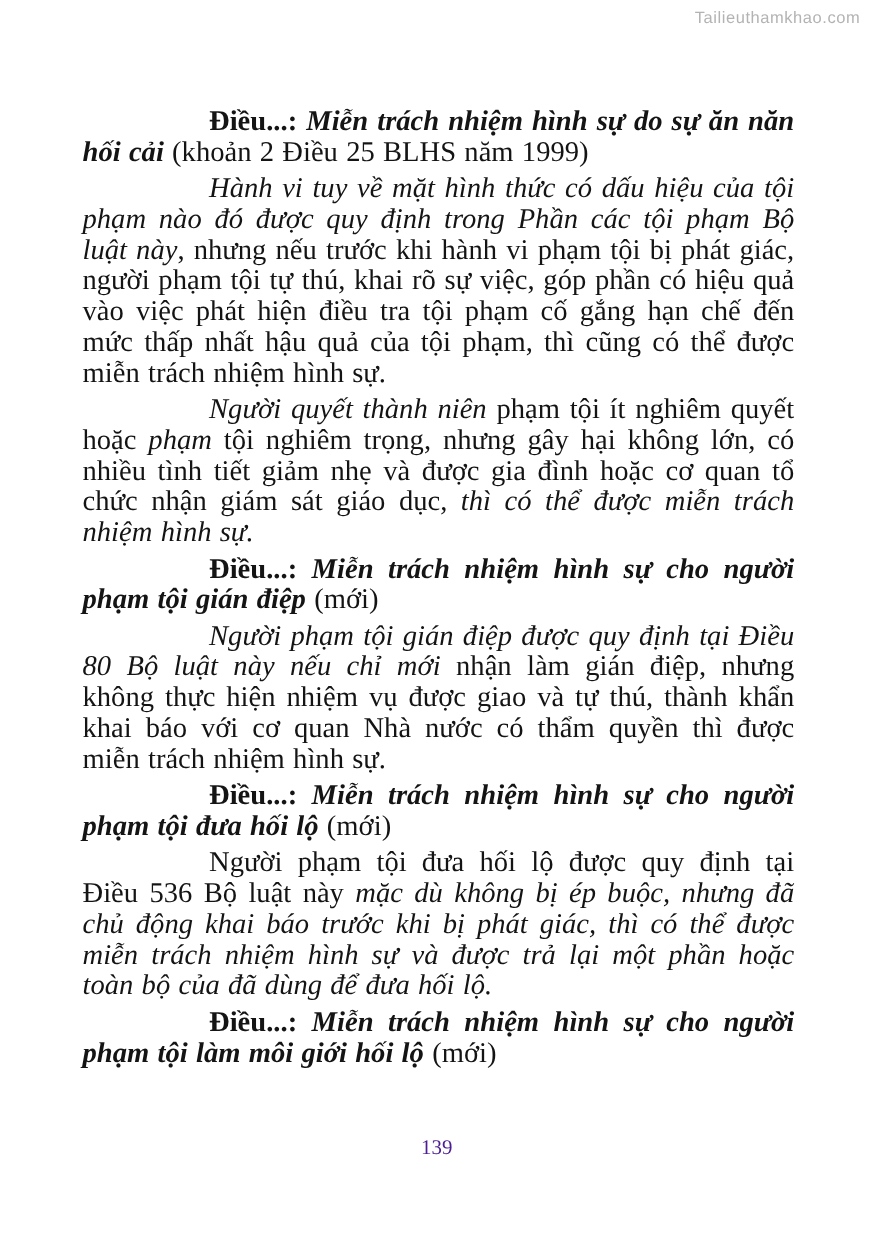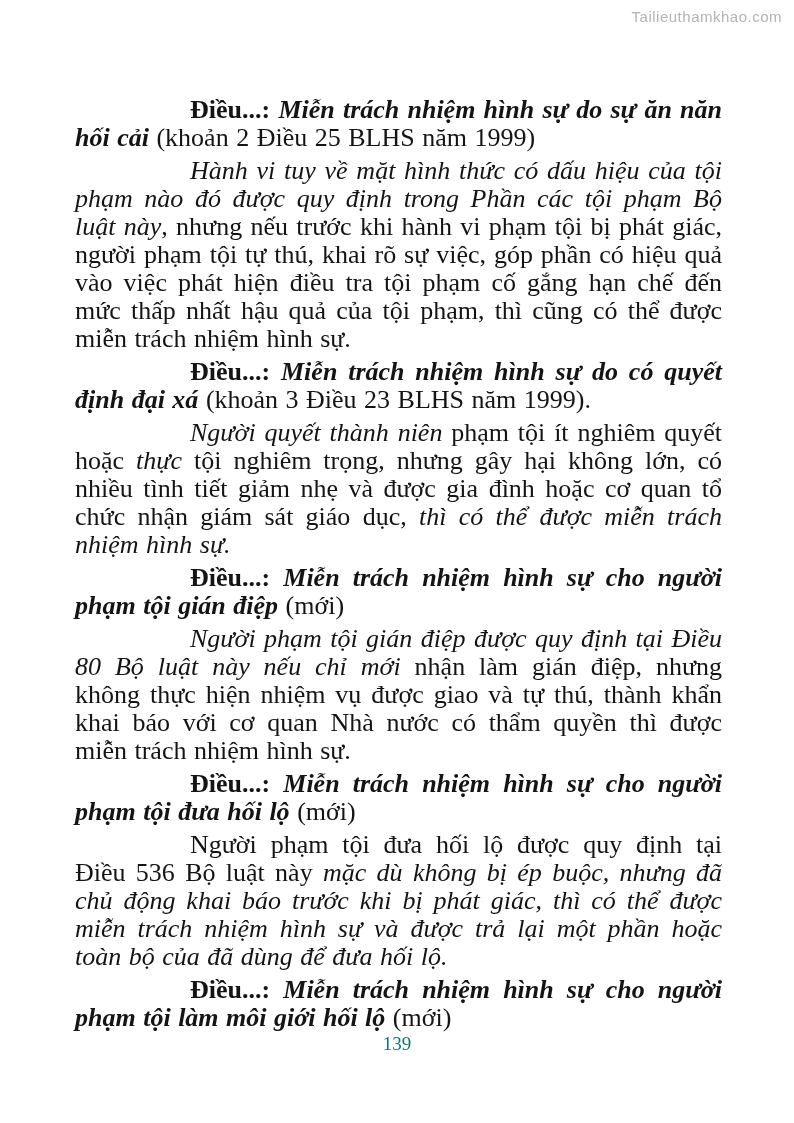--- a/index.html
+++ b/index.html
@@ -43,34 +43,33 @@
   .run-bi { font-weight: bold; font-style: italic; }
   .run-i  { font-style: italic; }
   .run-r  { font-weight: normal; font-style: normal; }
   .footer {
     position: absolute;
     top: 1033px;
     left: 0;
     width: 100%;
     text-align: center;
     font-size: 19px;
-    color: #0f766e;
+    color: #4c1d95;
   }
 </style>
 </head>
 <body>
 
 <div class="page">
   <div class="watermark">Tailieuthamkhao.com</div>
 
   <div class="content">
       <p class="blk"><span class="run-b">Điều...: </span><span class="run-bi">Miễn trách nhiệm hình sự do sự ăn năn hối cải </span><span class="run-r">(khoản 2 Điều 25 BLHS năm 1999)</span></p>
       <p class="blk"><span class="run-i">Hành vi tuy về mặt hình thức có dấu hiệu của tội phạm nào đó được quy định trong Phần các tội phạm Bộ luật này</span><span class="run-r">, nhưng nếu trước khi hành vi phạm tội bị phát giác, người phạm tội tự thú, khai rõ sự việc, góp phần có hiệu quả vào việc phát hiện điều tra tội phạm cố gắng hạn chế đến mức thấp nhất hậu quả của tội phạm, thì cũng có thể được miễn trách nhiệm hình sự.</span></p>
-      <p class="blk"><span class="run-b">Điều...: </span><span class="run-bi">Miễn trách nhiệm hình sự do có quyết định đại xá </span><span class="run-r">(khoản 3 Điều 23 BLHS năm 1999).</span></p>
-      <p class="blk"><span class="run-i">Người quyết thành niên </span><span class="run-r">phạm tội ít nghiêm quyết hoặc </span><span class="run-i">thực </span><span class="run-r">tội nghiêm trọng, nhưng gây hại không lớn, có nhiều tình tiết giảm nhẹ và được gia đình hoặc cơ quan tổ chức nhận giám sát giáo dục, </span><span class="run-i">thì có thể được miễn trách nhiệm hình sự.</span></p>
+      <p class="blk"><span class="run-i">Người quyết thành niên </span><span class="run-r">phạm tội ít nghiêm quyết hoặc </span><span class="run-i">phạm </span><span class="run-r">tội nghiêm trọng, nhưng gây hại không lớn, có nhiều tình tiết giảm nhẹ và được gia đình hoặc cơ quan tổ chức nhận giám sát giáo dục, </span><span class="run-i">thì có thể được miễn trách nhiệm hình sự.</span></p>
       <p class="blk"><span class="run-b">Điều...: </span><span class="run-bi">Miễn trách nhiệm hình sự cho người phạm tội gián điệp </span><span class="run-r">(mới)</span></p>
       <p class="blk"><span class="run-i">Người phạm tội gián điệp được quy định tại Điều 80 Bộ luật này nếu chỉ mới </span><span class="run-r">nhận làm gián điệp, nhưng không thực hiện nhiệm vụ được giao và tự thú, thành khẩn khai báo với cơ quan Nhà nước có thẩm quyền thì được miễn trách nhiệm hình sự.</span></p>
       <p class="blk"><span class="run-b">Điều...: </span><span class="run-bi">Miễn trách nhiệm hình sự cho người phạm tội đưa hối lộ </span><span class="run-r">(mới)</span></p>
       <p class="blk"><span class="run-r">Người phạm tội đưa hối lộ được quy định tại Điều 536 Bộ luật này </span><span class="run-i">mặc dù không bị ép buộc, nhưng đã chủ động khai báo trước khi bị phát giác, thì có thể được miễn trách nhiệm hình sự và được trả lại một phần hoặc toàn bộ của đã dùng để đưa hối lộ.</span></p>
       <p class="blk"><span class="run-b">Điều...: </span><span class="run-bi">Miễn trách nhiệm hình sự cho người phạm tội làm môi giới hối lộ </span><span class="run-r">(mới)</span></p>
     </div>
 
   <div class="footer">139</div>
 </div>
 

